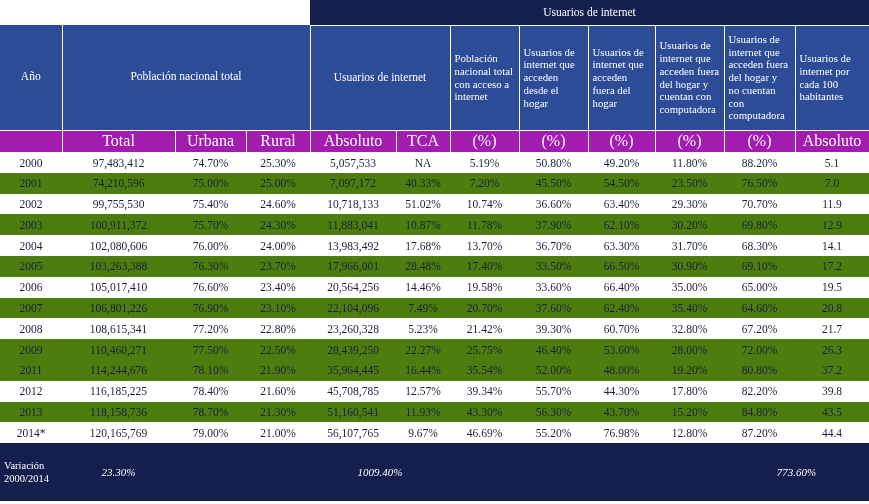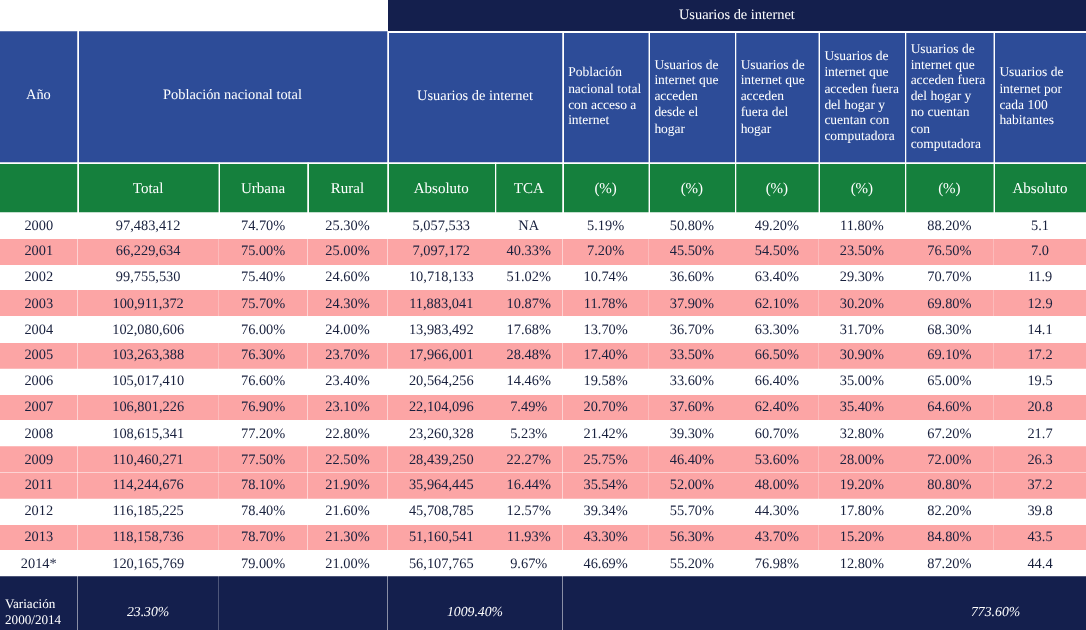--- a/index.html
+++ b/index.html
@@ -23,31 +23,31 @@
     background:#2d4c98; color:#ffffff; font-weight:normal;
     height:105px; vertical-align:middle;
     border-right:1px solid #ffffff; border-bottom:1px solid #ffffff;
     padding:2px 4px; font-size:10.8px; line-height:1.18;
   }
   th.grp.c { text-align:center; font-size:11.5px;margin-left:39px; }
   th.grp.l { text-align:left; }
 
   
   th.sub {
-    background:#15803d; color:#ffffff; font-weight:normal;
-    height:40px; text-align:center; font-size:12px;
+    background:#a21caf; color:#ffffff; font-weight:normal;
+    height:22px; text-align:center; font-size:16px;
     border-right:1px solid #ffffff; border-bottom:1px solid #ffffff;
   }
 
   
   tbody td {
     height:20.8px; text-align:center; font-size:11.5px;
     color:#18203d; padding:0 2px; white-space:nowrap;
   }
-  tbody tr.alt { background:#fca5a5; }
+  tbody tr.alt { background:#4d7c0f; }
 
   
   tfoot td.f {
     background:#141f4d; color:#ffffff; height:39px;
     vertical-align:middle; font-size:11px;
   }
   tfoot td.f.lbl { font-size:10.5px; padding:16px 4px; line-height:1.25; text-align:left; }
   tfoot td.f.c { text-align:center;font-style:italic; }
 </style>
 </head>
@@ -113,21 +113,21 @@
         <td>NA</td>
         <td>5.19%</td>
         <td>50.80%</td>
         <td>49.20%</td>
         <td>11.80%</td>
         <td>88.20%</td>
         <td>5.1</td>
       </tr>
       <tr class="alt">
         <td>2001</td>
-        <td>66,229,634</td>
+        <td>74,210,596</td>
         <td>75.00%</td>
         <td>25.00%</td>
         <td>7,097,172</td>
         <td>40.33%</td>
         <td>7.20%</td>
         <td>45.50%</td>
         <td>54.50%</td>
         <td>23.50%</td>
         <td>76.50%</td>
         <td>7.0</td>

